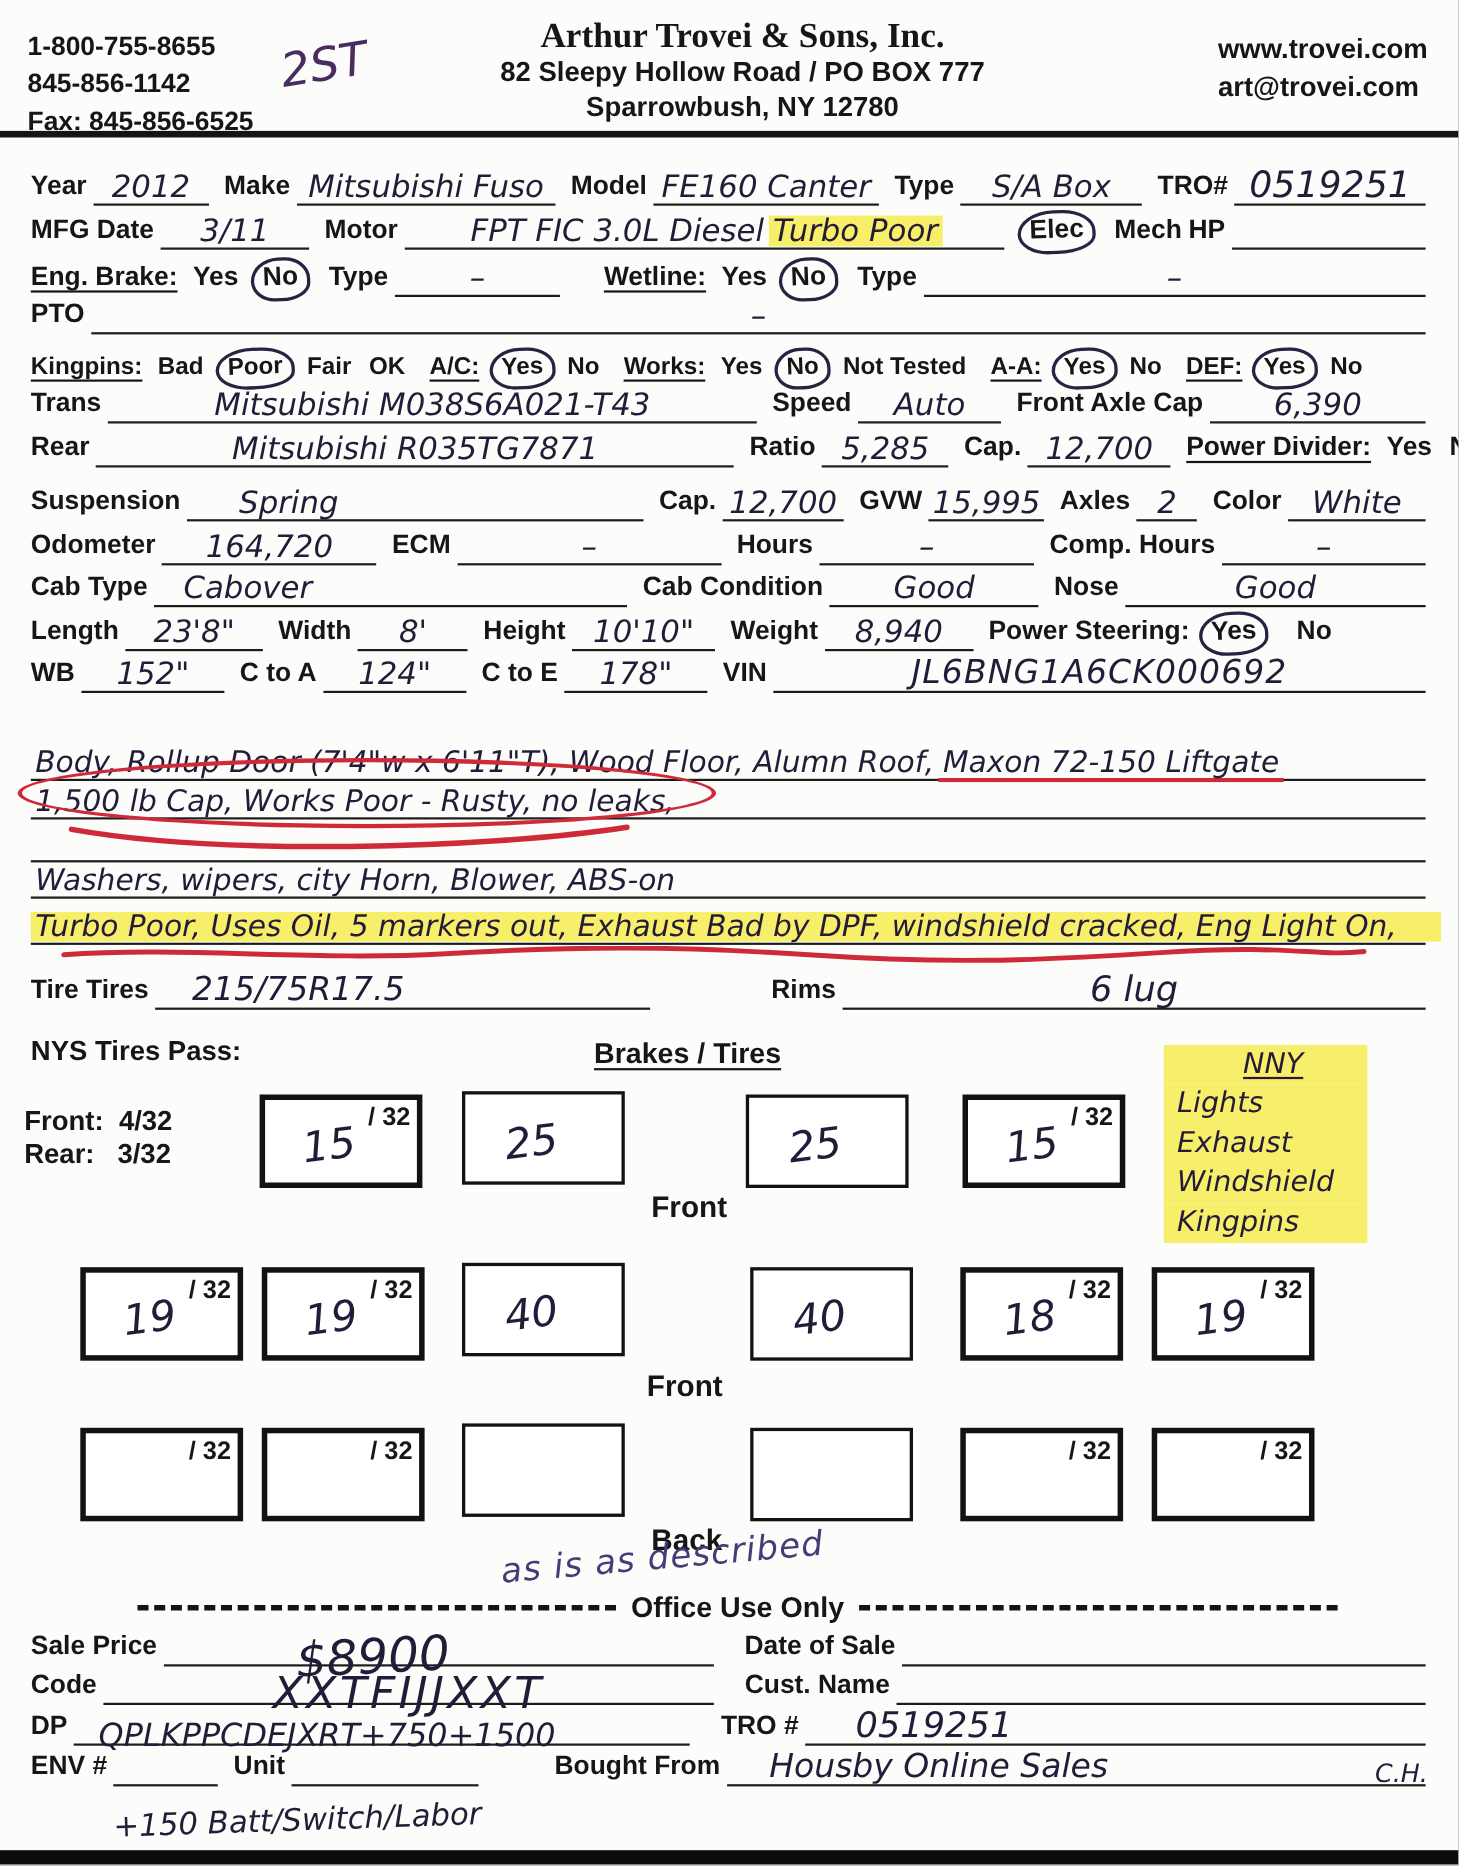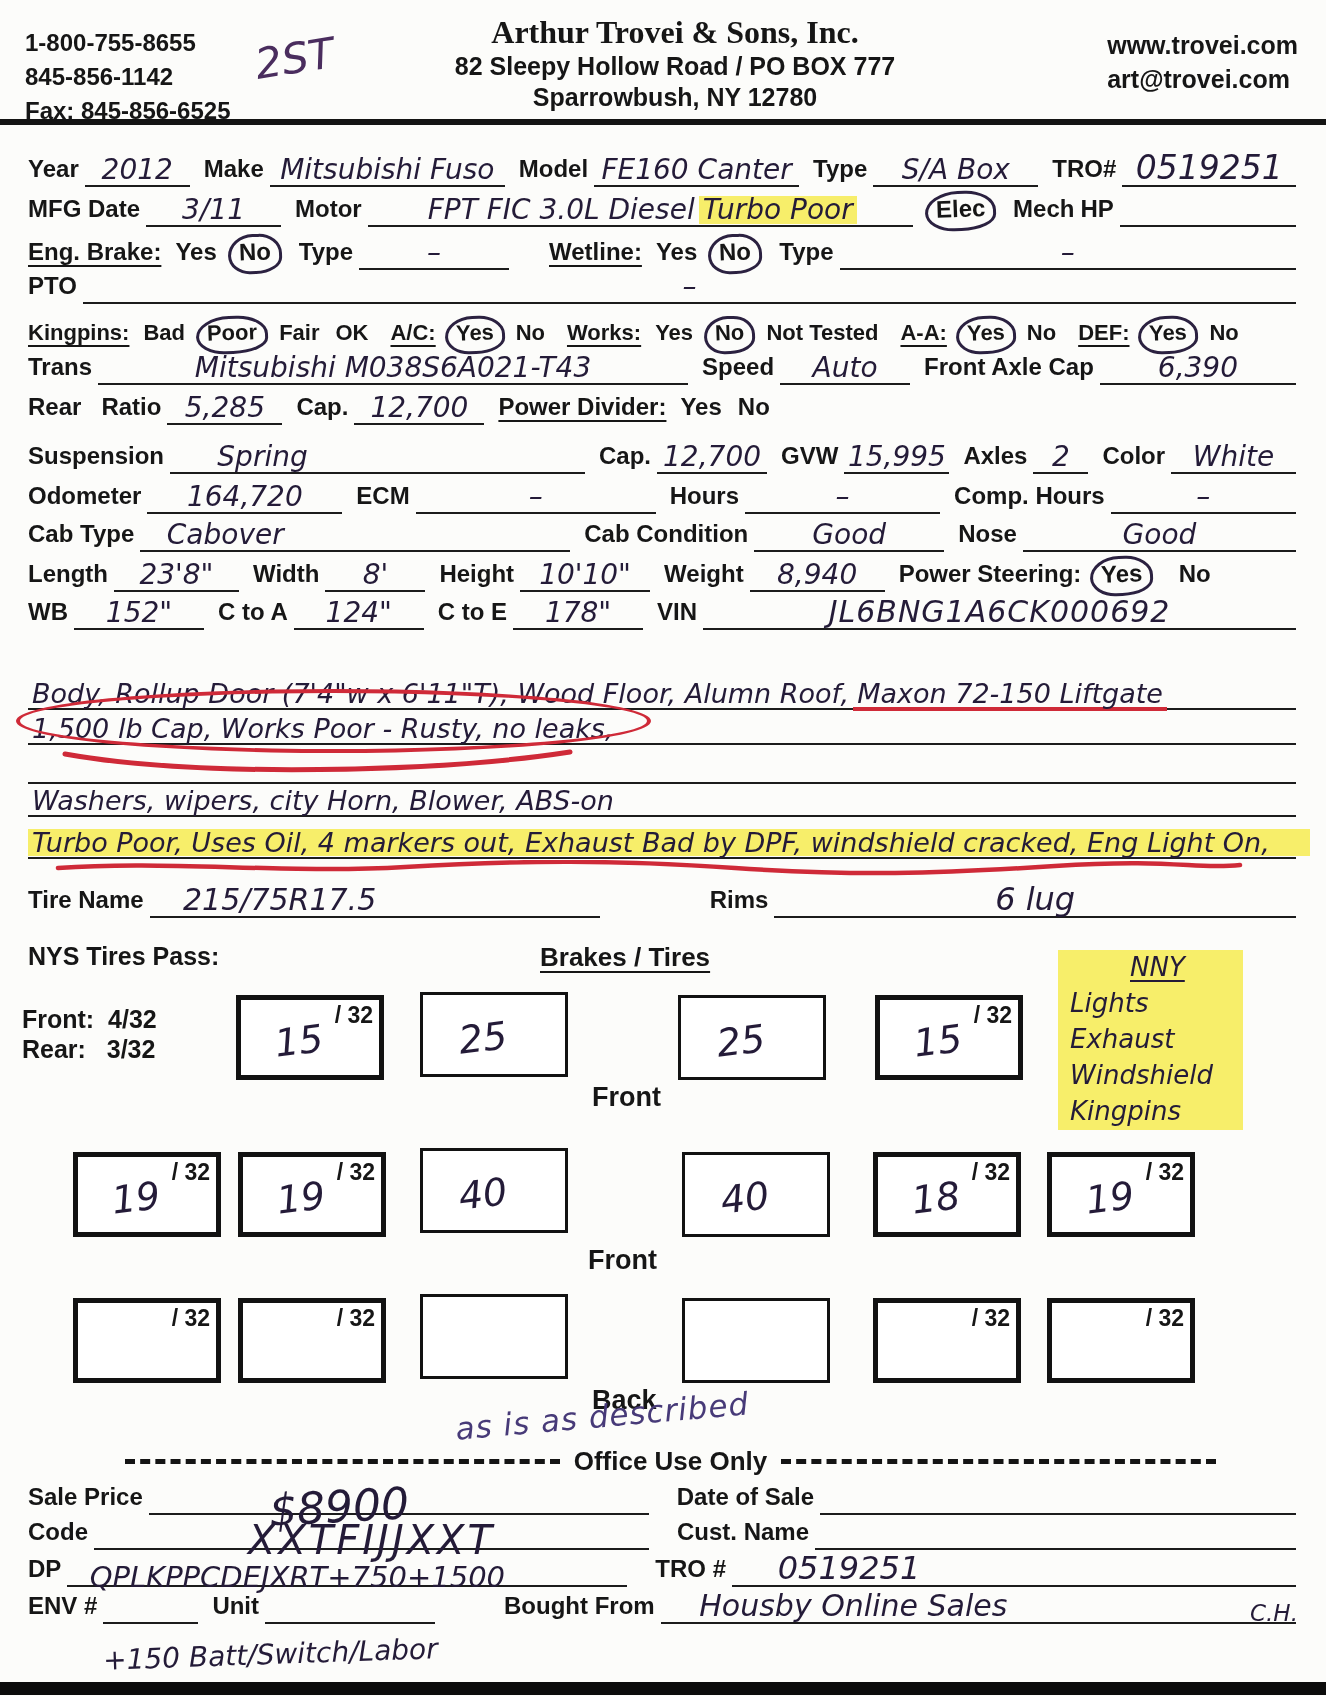--- a/index.html
+++ b/index.html
@@ -192,20 +192,23 @@
         <span class="hw">Auto</span>
       </span>
     <span class="lbl ind">Front Axle Cap</span>
     <span class="ul grow">
         <span class="hw">6,390</span>
       </span>
   </div>
 
   <div class="row" style="top:383px">
     <span class="lbl">Rear</span>
+    <span class="ul" style="width:580px">
+        <span class="hw">Mitsubishi R035TG7871</span>
+      </span>
     <span class="lbl ind">Ratio</span>
     <span class="ul" style="width:115px">
         <span class="hw">5,285</span>
       </span>
     <span class="lbl ind">Cap.</span>
     <span class="ul" style="width:130px">
         <span class="hw">12,700</span>
       </span>
     <span class="lbl u ind">Power Divider:</span>
     <span class="opt">Yes</span>
@@ -319,28 +322,28 @@
     <span class="red-oval"></span>
   </div>
   <svg class="red-line" style="left:60px;top:748px" width="520" height="28">
     <path d="M5 6 C 140 30, 380 24, 510 4" stroke="#cf2a38" stroke-width="5" fill="none" stroke-linecap="round"></path>
   </svg>
   <div class="cline" style="top:742px"></div>
   <div class="cline" style="top:775px">
     <span class="hw">Washers, wipers, city Horn, Blower, ABS-on</span>
   </div>
   <div class="cline" style="top:817px">
-    <span class="hw hl" style="padding-right:40px">Turbo Poor, Uses Oil, 4 markers out, Exhaust Bad by DPF, windshield cracked, Eng Light On,</span>
+    <span class="hw hl" style="padding-right:40px">Turbo Poor, Uses Oil, 5 markers out, Exhaust Bad by DPF, windshield cracked, Eng Light On,</span>
   </div>
   <svg class="red-line" style="left:55px;top:860px" width="1190" height="16">
     <path d="M3 8 C 110 0, 230 14, 350 7 S 560 0, 680 8 S 880 14, 1000 6 S 1140 10, 1185 5" stroke="#cf2a38" stroke-width="4.5" fill="none" stroke-linecap="round"></path>
   </svg>
 
   <div class="row" style="top:876px">
-    <span class="lbl">Tire Name</span>
+    <span class="lbl">Tire Tires</span>
     <span class="ul" style="width:450px">
         <span class="hw" style="margin-right:190px;font-size:30px">215/75R17.5</span>
       </span>
     <span class="lbl" style="margin-left:110px">Rims</span>
     <span class="ul grow">
         <span class="hw" style="font-size:32px">6 lug</span>
       </span>
   </div>
 
   <div class="spec" style="left:28px;top:942px">NYS Tires Pass:</div>

